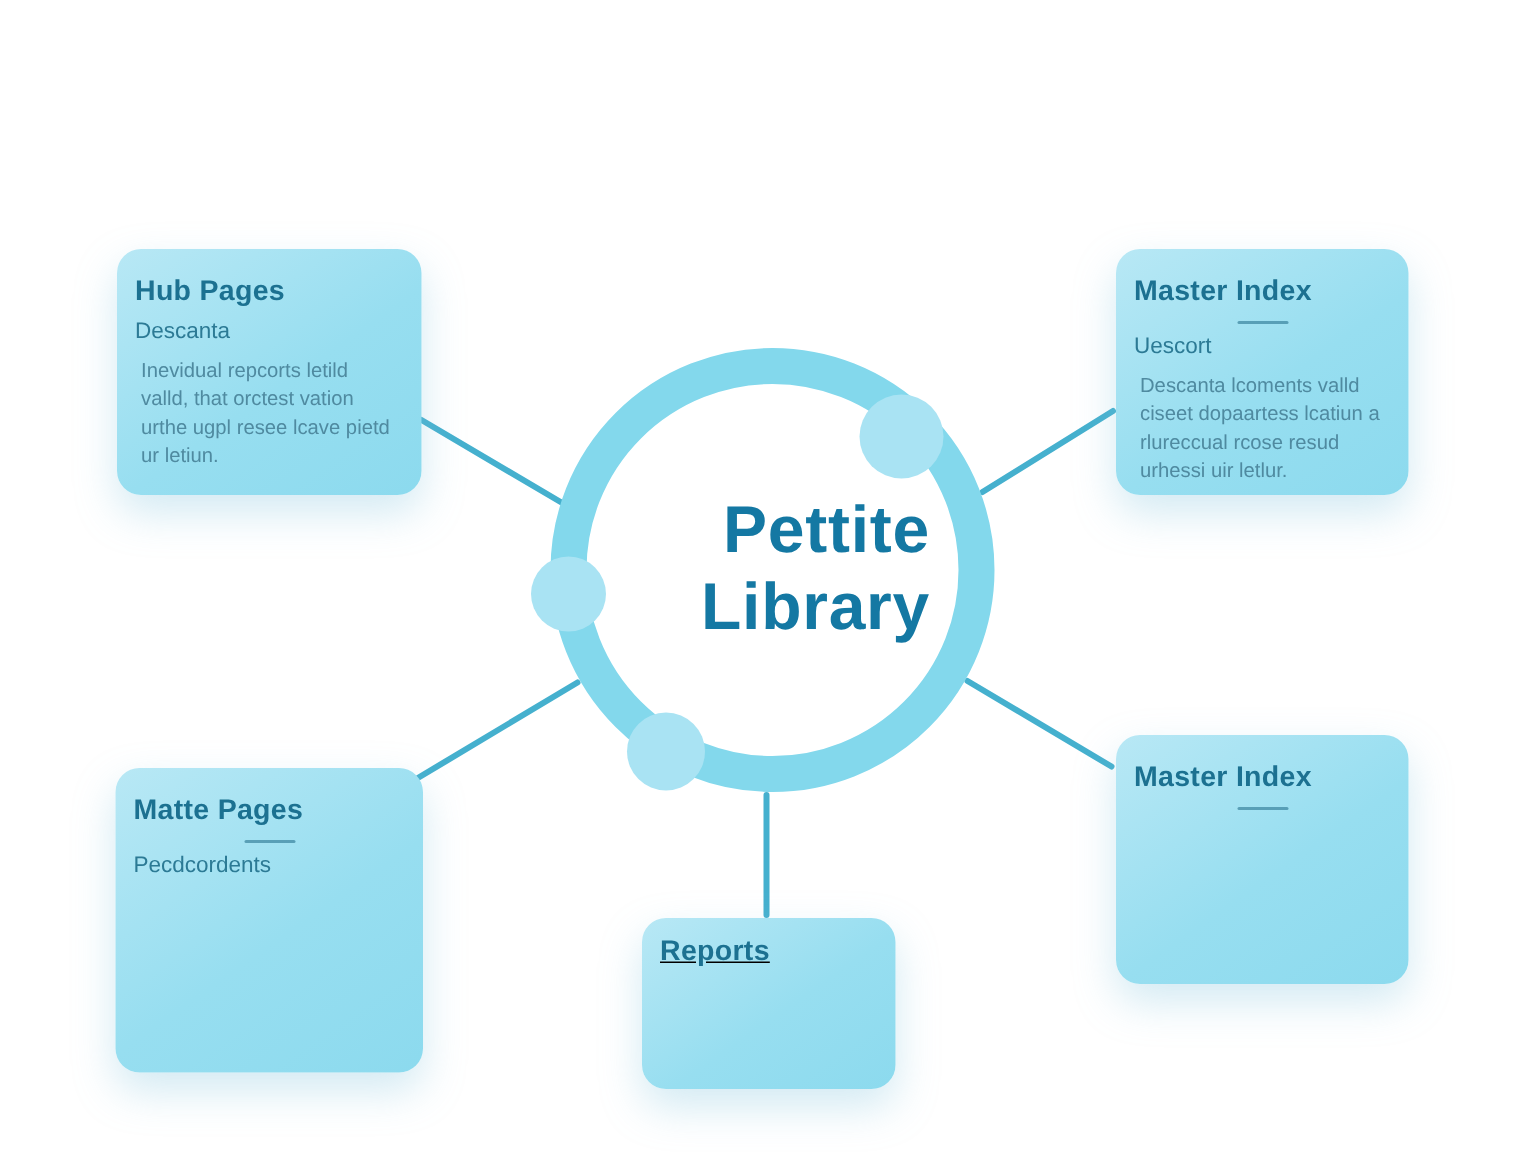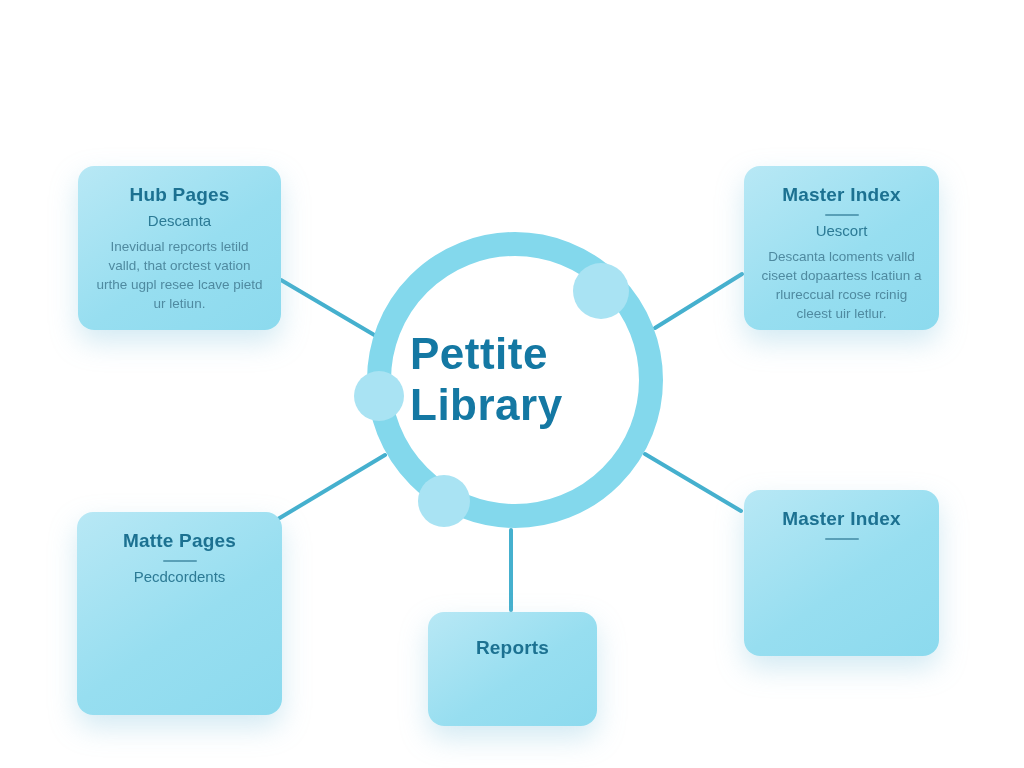--- a/index.html
+++ b/index.html
@@ -18,21 +18,20 @@
   .connectors {
     position: absolute;
     left: 0; top: 0;
     width: 1024px; height: 768px;
   }
   .node-box {
     position: absolute;
     border-radius: 16px;
     background: linear-gradient(145deg, #b8e8f5 0%, #97def0 55%, #8cdaee 100%);
     box-shadow: 0 12px 28px rgba(130, 195, 220, 0.35);
-    text-align: center;
     box-sizing: border-box;
     padding: 16px 12px 10px 12px;
   }
   .node-title {
     font-size: 19px;
     font-weight: 700;
     color: #1c7191;
     letter-spacing: 0.2px;
     margin: 2px 0 4px 0;
   }
@@ -51,42 +50,42 @@
   }
   .node-body {
     font-size: 13.5px;
     line-height: 1.42;
     color: #4f8aa0;
     margin: 4px 4px 0 4px;
   }
   .hub-pages        { left: 78px;  top: 166px; width: 203px; height: 164px; }
   .master-index-top { left: 744px; top: 166px; width: 195px; height: 164px; }
   .matte-pages      { left: 77px;  top: 512px; width: 205px; height: 203px; }
-  .reports          { left: 428px; top: 612px; width: 169px; height: 114px; padding-top: 23px; }
+  .reports          { left: 428px; top: 612px; width: 169px; height: 114px; padding-top: 10px; text-decoration: underline; }
   .master-index-bot { left: 744px; top: 490px; width: 195px; height: 166px; }
 
   .center-ring {
     position: absolute;
     left: 367px;
     top: 232px;
     width: 296px;
     height: 296px;
     box-sizing: border-box;
     border: 24px solid #83d8ec;
     border-radius: 50%;
     background: #ffffff;
     display: flex;
     align-items: center;
     justify-content: center;
   }
   .center-title {
     font-size: 44px;
     font-weight: 700;
     color: #1478a3;
-    text-align: left;
+    text-align: right;
     line-height: 1.15;
     letter-spacing: 0.5px;
     width: 210px;
   }
   .ring-dot {
     position: absolute;
     border-radius: 50%;
     background: #a9e3f3;
   }
   .dot-top-right   { left: 573px; top: 263px; width: 56px; height: 56px; }
@@ -116,21 +115,21 @@
   <div class="node-box hub-pages">
     <div class="node-title">Hub Pages</div>
     <div class="node-subtitle">Descanta</div>
     <div class="node-body">Inevidual repcorts letild valld, that orctest vation urthe ugpl resee lcave pietd ur letiun.</div>
   </div>
 
   <div class="node-box master-index-top">
     <div class="node-title">Master Index</div>
     <div class="node-divider"></div>
     <div class="node-subtitle" style="margin-top:-2px">Uescort</div>
-    <div class="node-body">Descanta lcoments valld ciseet dopaartess lcatiun a rlureccual rcose rcinig cleest uir letlur.</div>
+    <div class="node-body">Descanta lcoments valld ciseet dopaartess lcatiun a rlureccual rcose resud urhessi uir letlur.</div>
   </div>
 
   <div class="node-box matte-pages">
     <div class="node-title">Matte Pages</div>
     <div class="node-divider"></div>
     <div class="node-subtitle" style="margin-top:-2px">Pecdcordents</div>
   </div>
 
   <div class="node-box reports">
     <div class="node-title">Reports</div>

